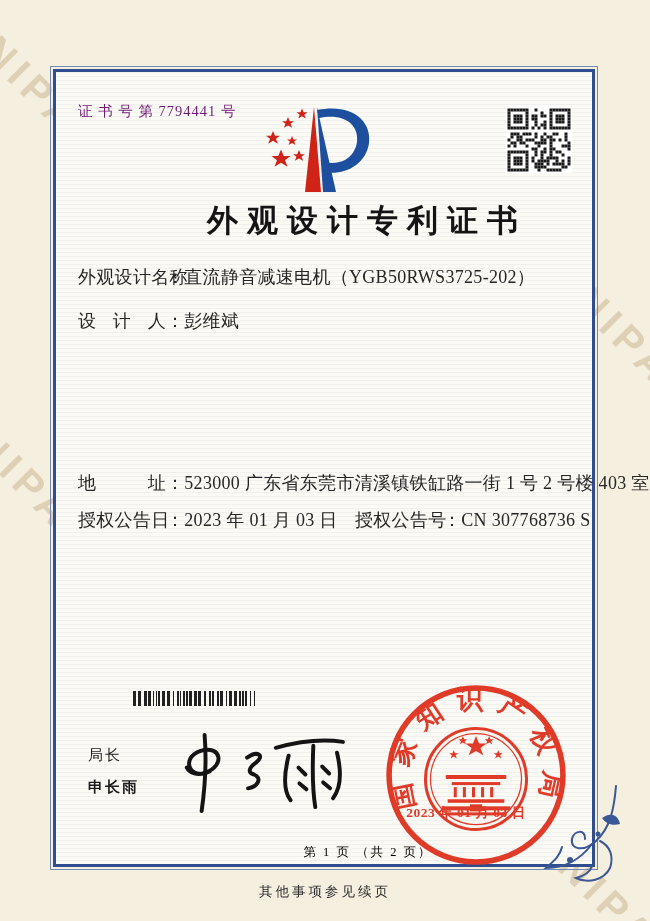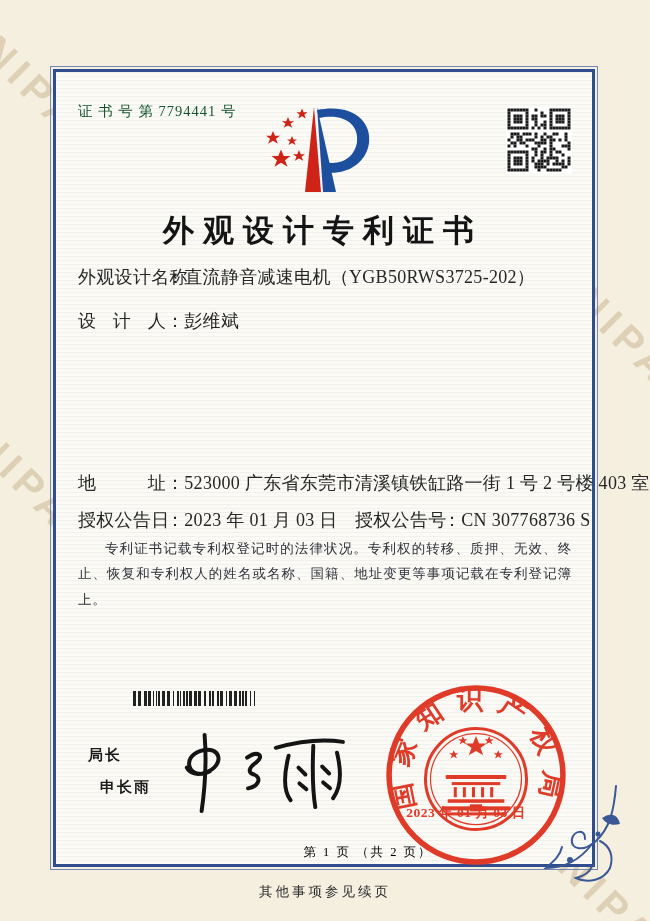--- a/index.html
+++ b/index.html
@@ -13,40 +13,40 @@
     position:absolute; font-family:"Liberation Sans","DejaVu Sans",sans-serif;
     font-weight:700; font-size:40px; letter-spacing:7px;
     transform:rotate(45deg); transform-origin:left top; user-select:none;
     pointer-events:none; z-index:1;
   }
   .frame{position:absolute; left:50px; top:66px; width:546px; height:802px;
     border:1.5px solid #7388b5; z-index:2;}
   .frame-inner{position:absolute; inset:2px; border:3px solid #2f4d8f;}
   .frame-content{position:absolute; inset:0; background-color:#fbfaf5;
     background-image:repeating-linear-gradient(180deg, rgba(106,125,170,0.07) 0px, rgba(106,125,170,0.07) 1px, rgba(0,0,0,0) 1px, rgba(0,0,0,0) 4px);}
-  .cert-no{position:absolute; left:78px; top:102px; z-index:3; font-size:14.5px; letter-spacing:1px; color:#14532d;}
+  .cert-no{position:absolute; left:78px; top:102px; z-index:3; font-size:14.5px; letter-spacing:1px; color:#701a75;}
   .logo{position:absolute; left:260px; top:103px; z-index:3;}
   .qr{position:absolute; left:506px; top:107px; z-index:3;}
-  .title{position:absolute; left:50px; top:210px; width:546px; z-index:3;
-    text-align:center; font-size:31px; font-weight:700; letter-spacing:9px; color:#141414;}
+  .title{position:absolute; left:50px; top:200px; width:546px; z-index:3;
+    text-align:center; font-size:31px; font-weight:700; letter-spacing:9px; color:#141414;padding-left:44px;}
   .frow{position:absolute; left:78px; width:514px; z-index:3; font-size:18px;
     letter-spacing:0.3px; color:#262626; white-space:nowrap;}
   .lab{display:inline-block; width:88px; text-align:justify; text-align-last:justify; vertical-align:bottom;}
   .pair1{display:inline-block; width:277px; white-space:nowrap;}
   .paras{position:absolute; left:78px; top:536px; width:494px; z-index:3;
     font-size:13.5px; line-height:1.88; letter-spacing:0.8px; color:#30323a; text-align:justify;}
   .paras p{margin:0 0 6px 0; text-indent:2em;}
   .barcode{position:absolute; left:133px; top:691px; z-index:3;}
   .seal{position:absolute; left:383px; top:682px; z-index:5;}
   .seal-date{position:absolute; left:385px; top:804px; width:162px; z-index:6;
     text-align:center; font-size:13.5px; font-weight:700; color:#e03a28; letter-spacing:0.5px; white-space:nowrap;}
-  .sig-title{position:absolute; left:88px; top:746px; z-index:3; font-size:15px; font-weight:700;
+  .sig-title{position:absolute; left:88px; top:746px; z-index:3; font-size:15px; font-weight:400;
     font-family:"Liberation Sans","DejaVu Sans",sans-serif; color:#1c1c1c; letter-spacing:2px;}
   .sig-name{position:absolute; left:88px; top:778px; z-index:3; font-size:15px; font-weight:700;
-    font-family:"Liberation Sans","DejaVu Sans",sans-serif; color:#1c1c1c; letter-spacing:2px;margin-left:12px;}
+    font-family:"Liberation Sans","DejaVu Sans",sans-serif; color:#1c1c1c; letter-spacing:2px;}
   .sig-script{position:absolute; left:156px; top:732px; z-index:3;}
   .page-no{position:absolute; left:50px; top:844px; width:636px; z-index:3;
     text-align:center; font-size:12.5px; letter-spacing:2px; color:#000000;}
   .foot-note{position:absolute; left:0; top:883px; width:650px; z-index:3;
     text-align:center; font-size:13.5px; letter-spacing:3px; color:#2b2b2b;}
   .ornament{position:absolute; left:540px; top:784px; z-index:4;}
 </style>
 </head>
 <body>
 
@@ -326,21 +326,20 @@
     <span class="lab">设计人</span><span>：</span><span>彭维斌</span>
   </div>
   <div class="frow" style="top:471px;">
     <span class="lab">地址</span><span>：</span><span>523000 广东省东莞市清溪镇铁缸路一街 1 号 2 号楼 403 室</span>
   </div>
   <div class="frow" style="top:508px;">
     <span class="pair1"><span class="lab">授权公告日</span><span>：</span><span>2023 年 01 月 03 日</span></span><span><span class="lab">授权公告号</span><span>：</span><span>CN 307768736 S</span></span>
   </div>
 
   <div class="paras">
-    <p>专利证书记载专利权登记时的法律状况。专利权的转移、质押、无效、终止、恢复和专利权人的姓名或名称、国籍、地址变更等事项记载在专利登记簿上。</p>
   </div>
 
   <svg class="barcode" width="124" height="15" viewBox="0 0 124 15" id="barcode-svg">
       <rect x="0" y="0" width="3" height="15" fill="#222222"></rect>
       <rect x="5" y="0" width="3" height="15" fill="#222222"></rect>
       <rect x="11" y="0" width="3" height="15" fill="#222222"></rect>
       <rect x="15" y="0" width="3" height="15" fill="#222222"></rect>
       <rect x="20" y="0" width="1" height="15" fill="#222222"></rect>
       <rect x="23" y="0" width="1" height="15" fill="#222222"></rect>
       <rect x="25" y="0" width="2" height="15" fill="#222222"></rect>

